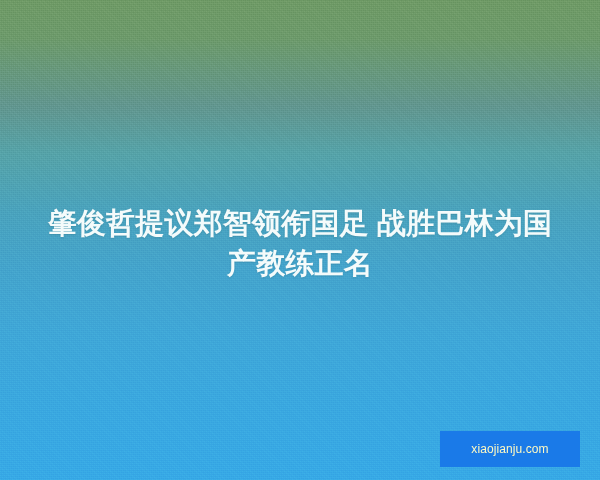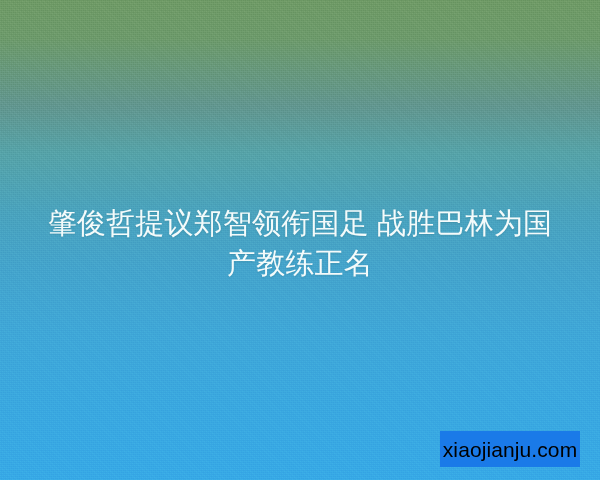--- a/index.html
+++ b/index.html
@@ -51,40 +51,40 @@
 
   #headline {
     position: absolute;
     left: 34px;
     right: 34px;
     top: 203px;
     text-align: center;
     color: #f4fbfb;
     font-size: 29px;
     line-height: 40px;
-    font-weight: 400;
+    font-weight: 700;
     letter-spacing: 0.2px;
     text-shadow: 0 1px 2px rgba(30,70,80,0.18);
     white-space: pre-wrap;
   }
 
   #watermark-badge {
     position: absolute;
     left: 440px;
     top: 431px;
     width: 140px;
     height: 36px;
     background: #1a7ae8;
     display: flex;
     align-items: center;
     justify-content: center;
   }
   #watermark-label {
-    color: #000000;
-    font-size: 21px;
+    color: #fef9c3;
+    font-size: 12px;
     line-height: 1;
     letter-spacing: 0.1px;
   }
 </style>
 </head>
 <body>
 
 <div id="poster">
 
   <div id="grain"></div>

